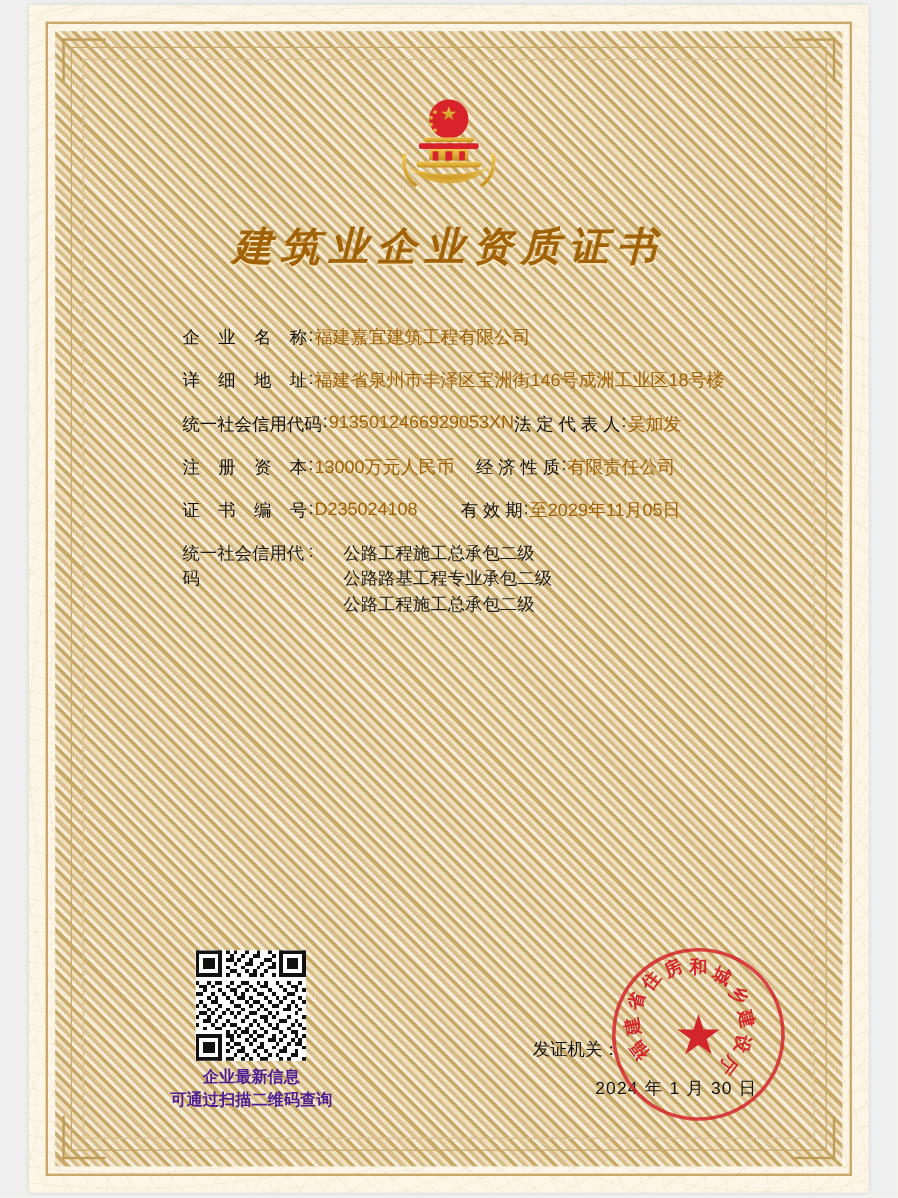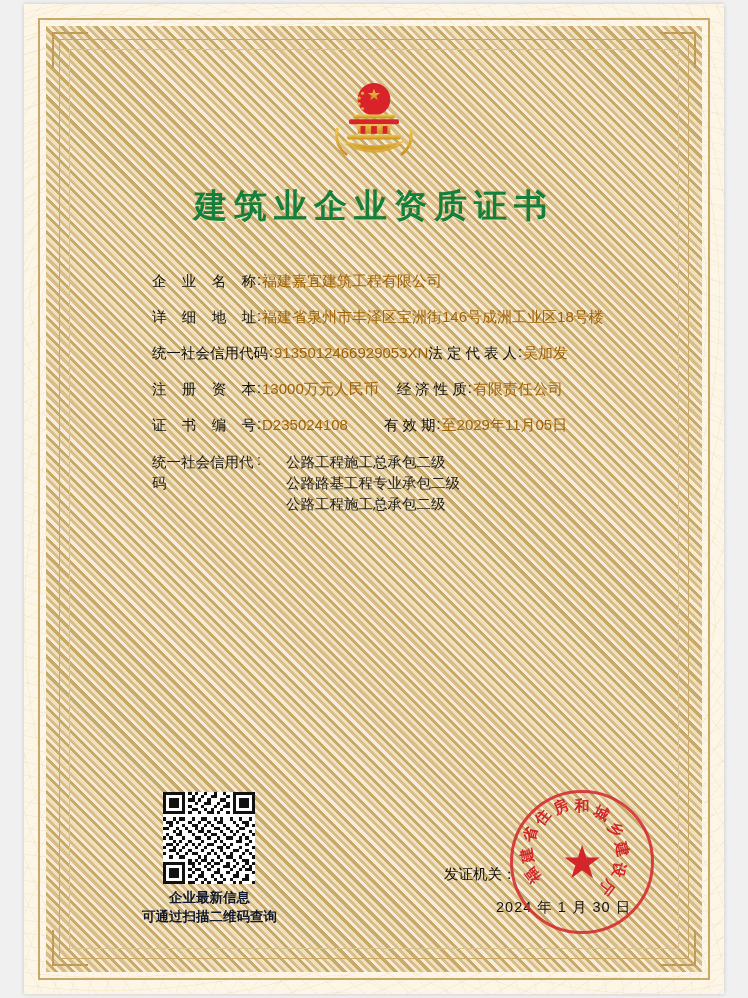--- a/index.html
+++ b/index.html
@@ -87,23 +87,24 @@
 
   
   .cert-title {
     position: absolute;
     left: 0; right: 0;
     top: 180px;
     text-align: center;
     font-size: 33px;
     letter-spacing: 7px;
     font-weight: bold;
-    color: #15803d;
+    color: #a16207;
     text-shadow: 0 1px 0 #f3e2b8, 0 0 1px #a9741c;
     font-family: "Liberation Sans", sans-serif;
+    font-style: italic;
   }
 
   
   .fields {
     position: absolute;
     left: 128px;
     top: 268px;
     width: 460px;
     color: #1d1d1d;
     font-size: 14.5px;
@@ -151,21 +152,21 @@
   }
   .qr-caption {
     position: absolute;
     left: 108px;
     top: 884px;
     width: 155px;
     text-align: center;
     font-size: 13.5px;
     font-weight: bold;
     line-height: 19px;
-    color: #0f172a;
+    color: #4c1d95;
   }
 
   
   .issuer {
     position: absolute;
     left: 420px;
     top: 861px;
     font-size: 14.5px;
     color: #111;
     font-family: Liberation Mono, monospace;

